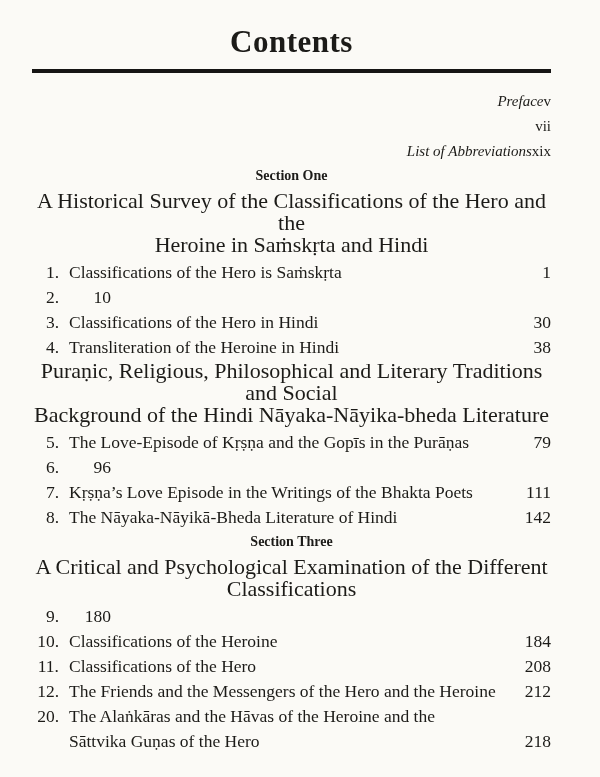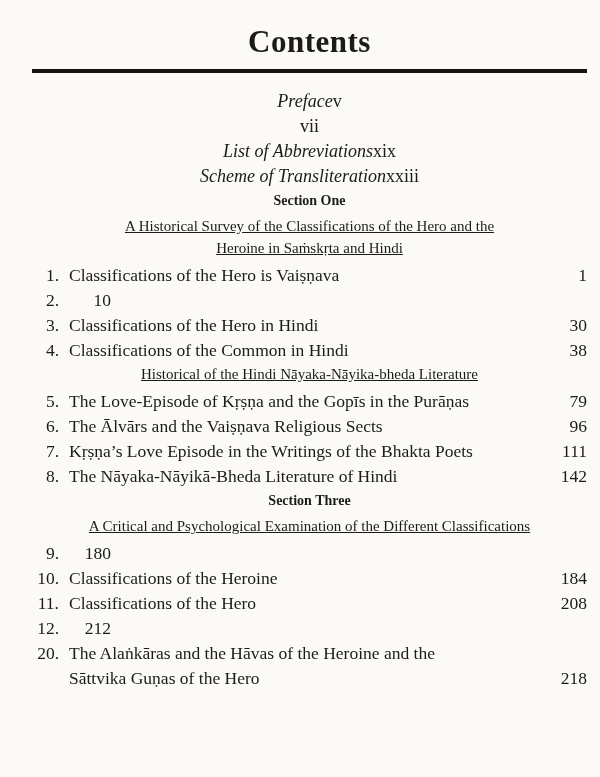--- a/index.html
+++ b/index.html
@@ -9,21 +9,21 @@
   }
   .page {
     position: relative;
     width: 600px;
     height: 777px;
     margin: 0 auto;
     background: #fbfaf6;
     color: #1c1b18;
     font-family: "Liberation Serif", "DejaVu Serif", serif;
     box-sizing: border-box;
-    padding: 24px 13px 10px 32px;
+    padding: 24px 49px 10px 32px;
     overflow: hidden;
   }
   .contents-title {
     text-align: center;
     font-size: 31px;
     font-weight: bold;
     letter-spacing: 0.5px;
     line-height: 36px;
     margin: 0;
   }
@@ -31,41 +31,40 @@
     height: 4px;
     background: #161514;
     margin-top: 9px;
     border: none;
   }
   .front-matter {
     margin-top: 16px;
   }
   .fm-row {
     display: flex;
-    justify-content: center;
+    justify-content: flex-end;
     align-items: baseline;
-    font-size: 18px;
+    font-size: 15px;
     line-height: 25px;
     font-style: italic;
   }
   .fm-page {
     font-style: normal;
   }
   .section-heading {
     text-align: center;
     font-weight: bold;
     font-size: 14px;
     line-height: 23px;
     margin-bottom: 3px;
   }
   .section-subtitle {
     text-align: center;
-    font-size: 15px;
+    font-size: 22px;
     line-height: 22px;
-    text-decoration: underline;
   }
   .items {
     margin-top: 4px;
   }
   .item-row {
     display: flex;
     font-size: 17.5px;
     line-height: 25px;
   }
   .item-num {
@@ -98,68 +97,64 @@
       <span>Preface</span>
       <span class="fm-page">v</span>
     </div>
     <div class="fm-row">
       <span class="fm-page">vii</span>
     </div>
     <div class="fm-row">
       <span>List of Abbreviations</span>
       <span class="fm-page">xix</span>
     </div>
-    <div class="fm-row">
-      <span>Scheme of Transliteration</span>
-      <span class="fm-page">xxiii</span>
-    </div>
   </div>
 
   <div>
     <div class="section-heading">Section One</div>
     <div class="section-subtitle">
       <div>A Historical Survey of the Classifications of the Hero and the</div>
       <div>Heroine in Saṁskṛta and Hindi</div>
     </div>
     <div class="items">
       <div class="item-row">
         <span class="item-num">1.</span>
-        <span class="item-title">Classifications of the Hero is Vaiṣṇava</span>
+        <span class="item-title">Classifications of the Hero is Saṁskṛta</span>
         <span class="item-page">1</span>
       </div>
       <div class="item-row">
         <span class="item-num">2.</span>
         <span class="item-page">10</span>
       </div>
       <div class="item-row">
         <span class="item-num">3.</span>
         <span class="item-title">Classifications of the Hero in Hindi</span>
         <span class="item-page">30</span>
       </div>
       <div class="item-row">
         <span class="item-num">4.</span>
-        <span class="item-title">Classifications of the Common in Hindi</span>
+        <span class="item-title">Transliteration of the Heroine in Hindi</span>
         <span class="item-page">38</span>
       </div>
     </div>
   </div>
 
   <div>
     <div class="section-subtitle">
-      <div>Historical of the Hindi Nāyaka-Nāyika-bheda Literature</div>
+      <div>Puraṇic, Religious, Philosophical and Literary Traditions and Social</div>
+      <div>Background of the Hindi Nāyaka-Nāyika-bheda Literature</div>
     </div>
     <div class="items">
       <div class="item-row">
         <span class="item-num">5.</span>
         <span class="item-title">The Love-Episode of Kṛṣṇa and the Gopīs in the Purāṇas</span>
         <span class="item-page">79</span>
       </div>
       <div class="item-row">
         <span class="item-num">6.</span>
-        <span class="item-title">The Ālvārs and the Vaiṣṇava Religious Sects</span>
         <span class="item-page">96</span>
       </div>
       <div class="item-row">
         <span class="item-num">7.</span>
         <span class="item-title">Kṛṣṇa’s Love Episode in the Writings of the Bhakta Poets</span>
         <span class="item-page">111</span>
       </div>
       <div class="item-row">
         <span class="item-num">8.</span>
         <span class="item-title">The Nāyaka-Nāyikā-Bheda Literature of Hindi</span>
@@ -183,20 +178,21 @@
         <span class="item-title">Classifications of the Heroine</span>
         <span class="item-page">184</span>
       </div>
       <div class="item-row">
         <span class="item-num">11.</span>
         <span class="item-title">Classifications of the Hero</span>
         <span class="item-page">208</span>
       </div>
       <div class="item-row">
         <span class="item-num">12.</span>
+        <span class="item-title">The Friends and the Messengers of the Hero and the Heroine</span>
         <span class="item-page">212</span>
       </div>
       <div class="item-row">
         <span class="item-num">20.</span>
         <span class="item-title">
           <div>The Alaṅkāras and the Hāvas of the Heroine and the</div>
           <div>Sāttvika Guṇas of the Hero</div>
         </span>
         <span class="item-page">218</span>
       </div>

